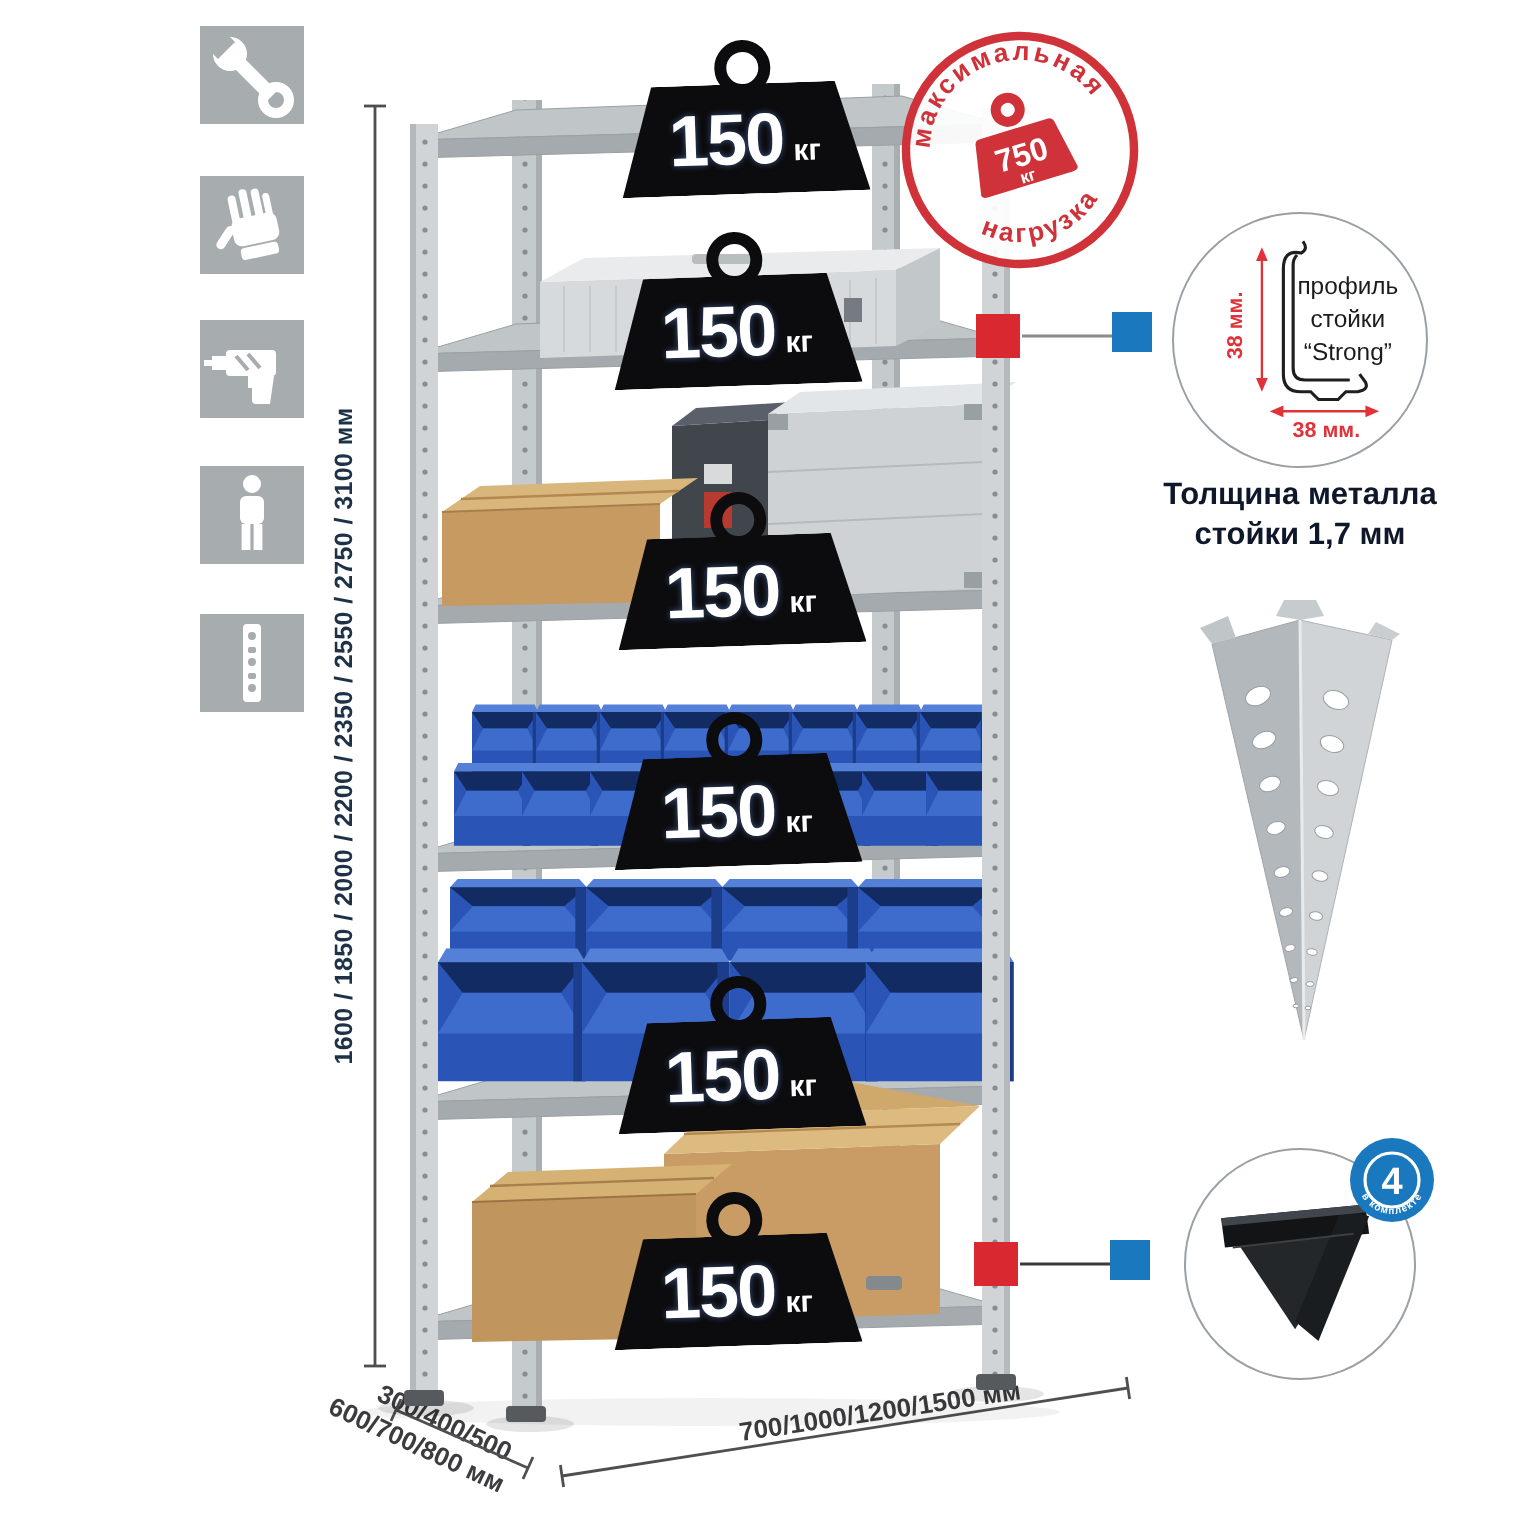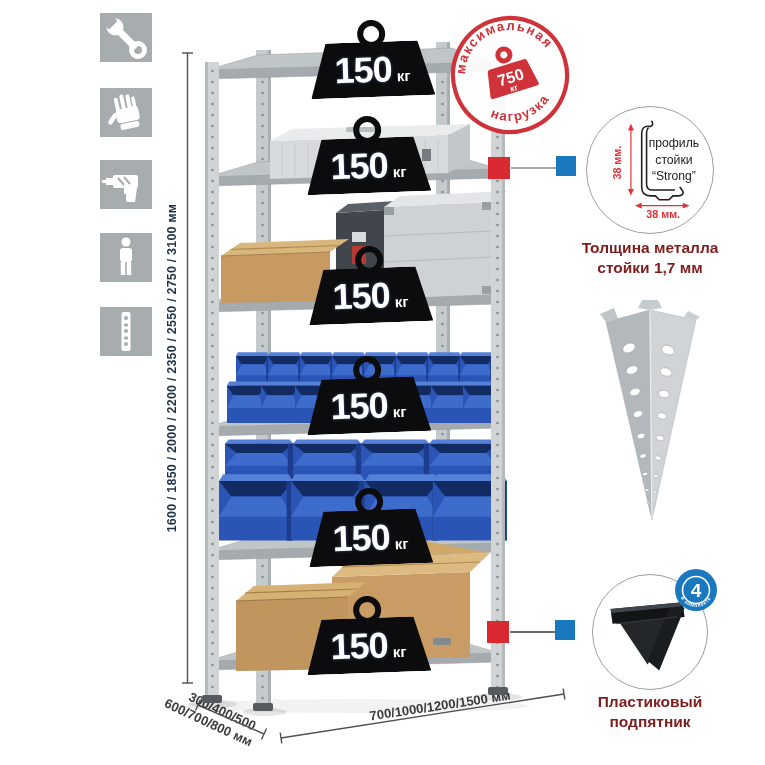--- a/index.html
+++ b/index.html
@@ -29,21 +29,21 @@
   .hlabel{position:absolute;left:172px;top:368px;transform:translate(-50%,-50%) rotate(-90deg);
           white-space:nowrap;font-size:12.5px;font-weight:bold;color:#1d3147;letter-spacing:.2px;}
   .dlabel{position:absolute;left:148px;top:703px;width:142px;text-align:center;transform:rotate(25deg);
           font-size:13px;font-weight:bold;color:#3c3c3e;line-height:1.2;}
   .dlabel .l2{transform:translateX(-8px);}
   .wlabel{position:absolute;left:312px;top:698px;width:256px;text-align:center;transform:rotate(-8.5deg);
           font-size:13px;font-weight:bold;color:#3c3c3e;}
   
   .detail-circle{position:absolute;border:1.5px solid #9aa0a4;border-radius:50%;background:#fff;
                  box-sizing:border-box;}
-  .cap{position:absolute;text-align:center;color:#7f1d1d;font-size:15.5px;font-weight:bold;line-height:1.32;}
+  .cap{position:absolute;text-align:center;color:#0f172a;font-size:15.5px;font-weight:bold;line-height:1.32;}
   .ptxt{font-size:12.5px;fill:#1c1c1c;text-anchor:middle;}
   .rtxt{font-size:11px;font-weight:bold;fill:#e03238;text-anchor:middle;}
   .layer{position:absolute;left:0;top:0;}
 </style>
 </head>
 <body>
 
 <div class="canvas">
 
   <div class="tile" style="top:13px">
@@ -372,24 +372,20 @@
       <line x1="24" y1="50" x2="86" y2="43" stroke="#3a4044" stroke-width="1"></line>
     </svg>
   </div>
   <svg class="layer" style="left:674px;top:568px;z-index:9" width="44" height="44" viewBox="0 0 44 44" xmlns:xlink="http://www.w3.org/1999/xlink">
     <circle cx="22" cy="22" r="21" fill="#1a78be"></circle>
     <circle cx="22" cy="22" r="13.5" fill="none" stroke="#ffffff" stroke-width="1.6"></circle>
     <text x="22" y="29" font-size="19" font-weight="bold" fill="#ffffff" text-anchor="middle">4</text>
     <path id="badgeArc" d="M5,22 a17,17 0 0,0 34,0" fill="none"></path>
     <text font-size="5" font-weight="bold" fill="#ffffff" letter-spacing="0.6"><textPath href="#badgeArc" xlink:href="#badgeArc" startOffset="50%" text-anchor="middle">в комплекте</textPath></text>
   </svg>
-  <div class="cap" style="left:573px;top:692px;width:154px">
-    <div>Пластиковый</div>
-    <div>подпятник</div>
-  </div>
 
   <div class="hlabel">1600 / 1850 / 2000 / 2200 / 2350 / 2550 / 2750 / 3100 мм</div>
   <div class="dlabel">
     <div>300/400/500</div>
     <div class="l2">600/700/800 мм</div>
   </div>
   <div class="wlabel">700/1000/1200/1500 мм</div>
 
 </div>
 

